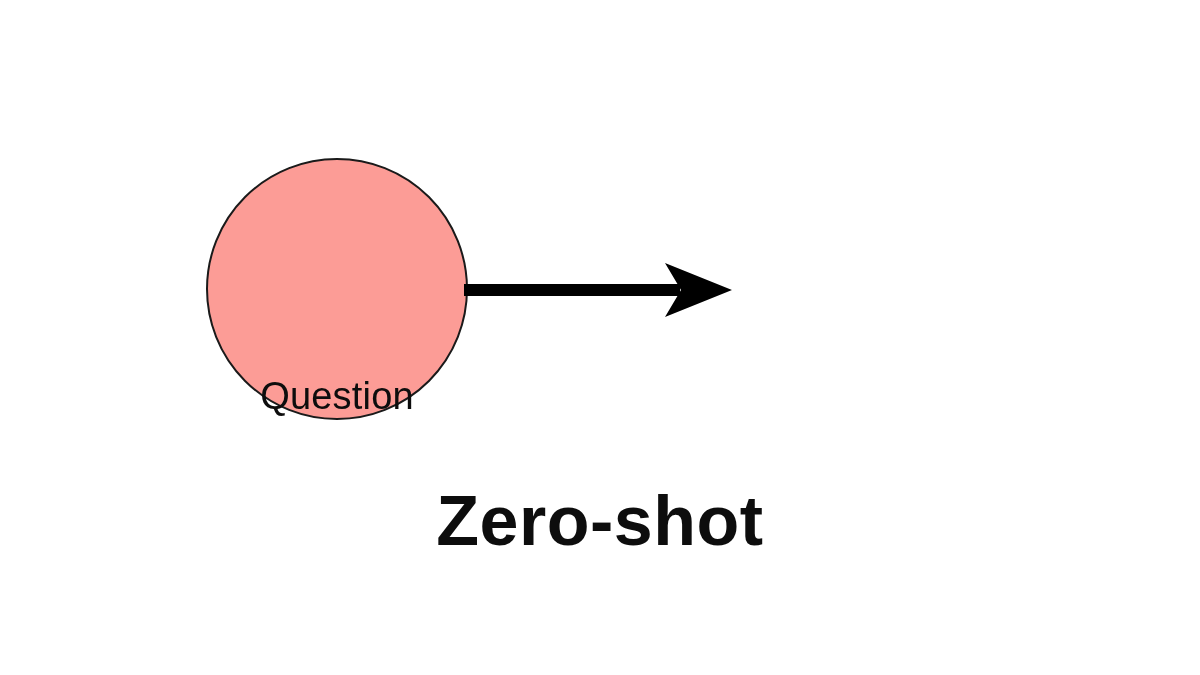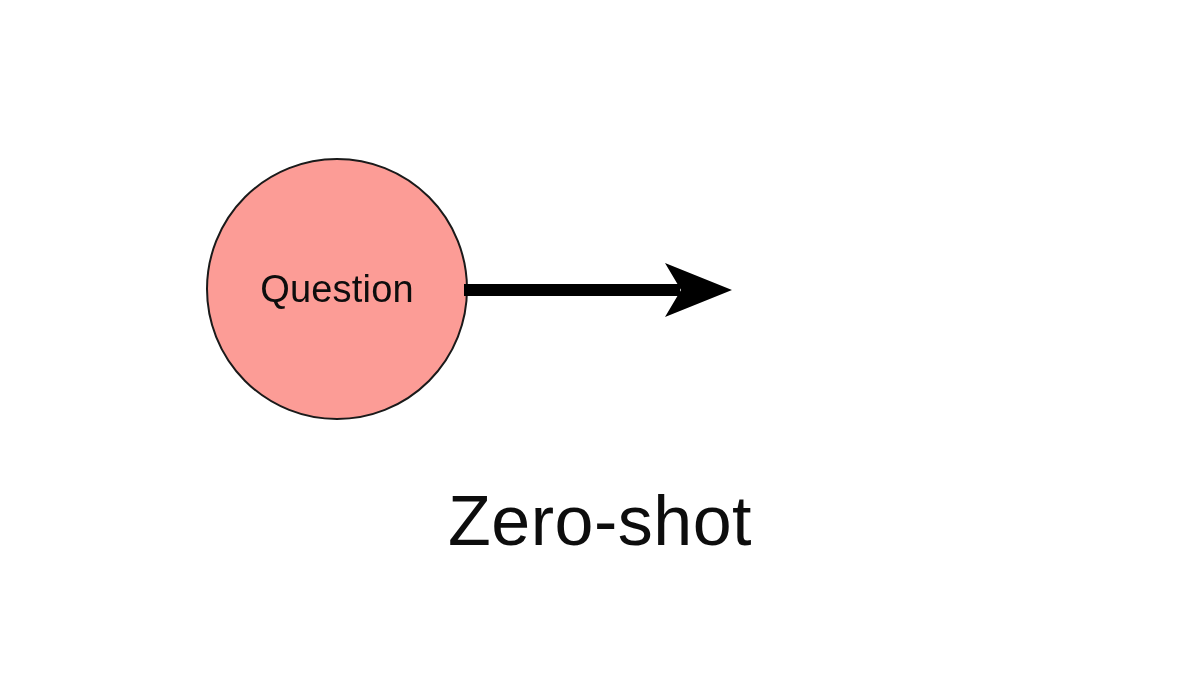--- a/index.html
+++ b/index.html
@@ -15,21 +15,21 @@
     overflow: hidden;
     font-family: "Liberation Sans", "DejaVu Sans", sans-serif;
   }
   .node {
     position: absolute;
     width: 258px;
     height: 258px;
     border: 2px solid #1a1a1a;
     border-radius: 50%;
     display: flex;
-    align-items: center;
+    align-items: flex-end;
     justify-content: center;
     box-sizing: content-box;
   }
   .node-question { left: 206px; top: 158px; background: #fc9c96; }
   .node-answer   { left: 731px; top: 158px; background: #80d694; }
   .node-label {
     font-size: 38px;
     font-weight: 500;
     color: #0d0d0d;
     letter-spacing: 0.2px;
@@ -43,21 +43,21 @@
     height: 70px;
     display: block;
   }
   .diagram-title {
     position: absolute;
     left: 0;
     top: 486px;
     width: 100%;
     text-align: center;
     font-size: 70px;
-    font-weight: 400;
+    font-weight: 700;
     color: #0d0d0d;
     letter-spacing: 0.5px;
     line-height: 1;
   }
 </style>
 </head>
 <body>
 
 <div class="canvas">
 

